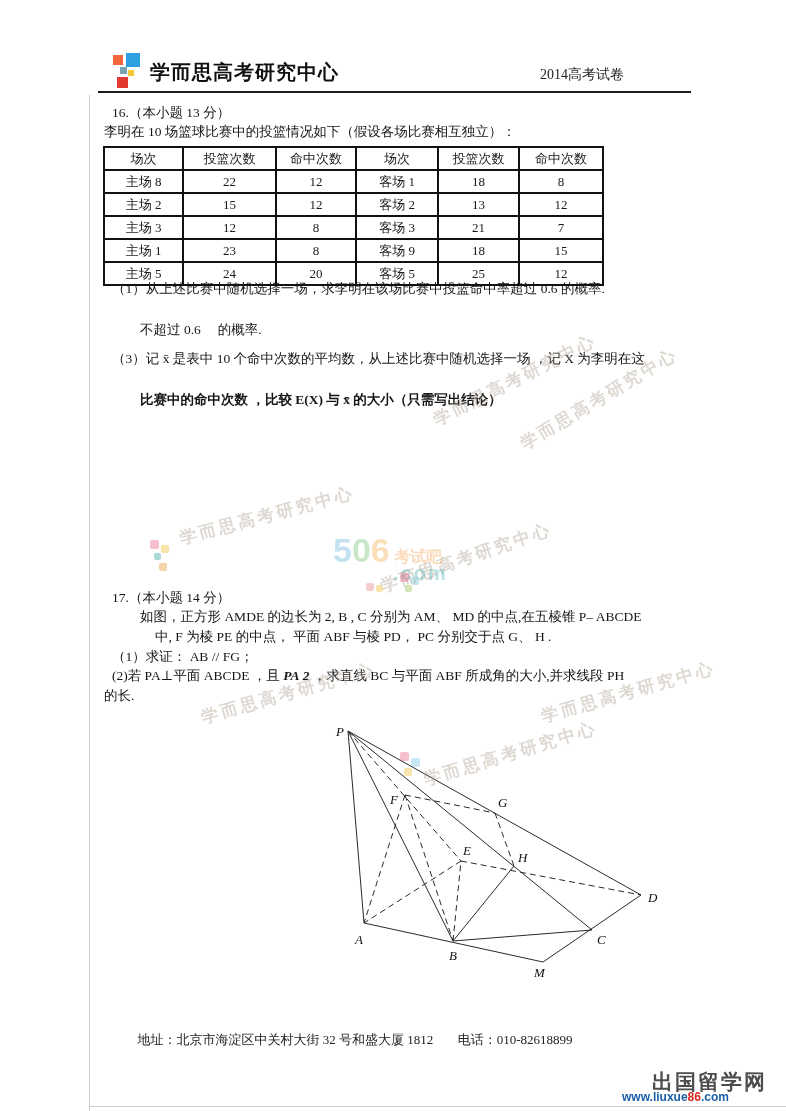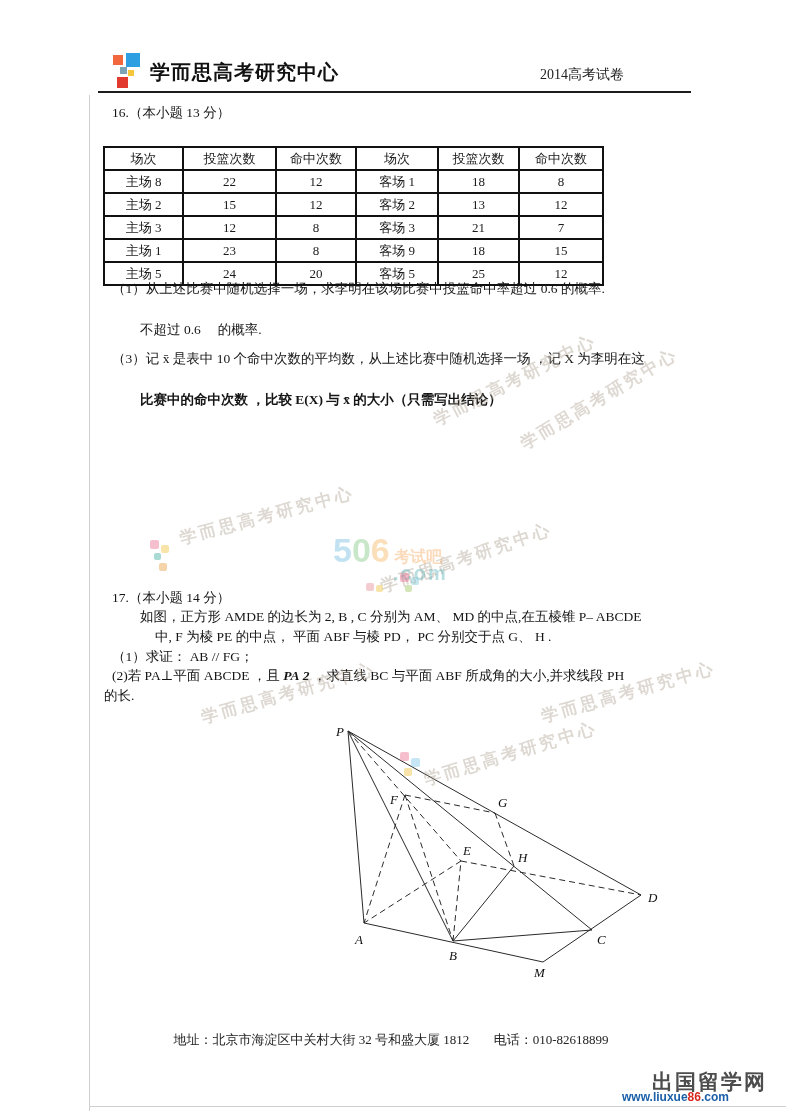--- a/index.html
+++ b/index.html
@@ -53,20 +53,21 @@
     <div class="logo-sq" style="left:13px;top:0;width:14px;height:14px;background:#2e9fe0;"></div>
     <div class="logo-sq" style="left:7px;top:14px;width:7px;height:7px;background:#7ca4b4;"></div>
     <div class="logo-sq" style="left:15px;top:17px;width:6px;height:6px;background:#f5c63c;"></div>
     <div class="logo-sq" style="left:4px;top:24px;width:11px;height:11px;background:#e23a2e;"></div>
   </div>
   <div class="abs brand" style="left:150px;top:59px;">学而思高考研究中心</div>
   <div class="abs hdr-right" style="left:540px;top:66px;">2014高考试卷</div>
   <div class="abs hrule" style="left:98px;top:91px;width:593px;"></div>
 
   <div class="abs t" style="left:112px;top:104px;">16.（本小题 13 分）</div>
+  <div class="abs t" style="left:104px;top:123px;">李明在 10 场篮球比赛中的投篮情况如下（假设各场比赛相互独立）：</div>
 
   <table class="q16 abs" style="left:103px;top:146px;width:501px;">
     <colgroup>
         <col style="width:79px">
         <col style="width:93px">
         <col style="width:80px">
         <col style="width:82px">
         <col style="width:81px">
         <col style="width:84px">
       </colgroup>
@@ -199,21 +200,21 @@
   <div class="wm" style="left:398px;top:752px;width:30px;height:38px;">
     <div class="wm-dot" style="left:2px;top:0;width:9px;height:9px;background:#e87090;"></div>
     <div class="wm-dot" style="left:13px;top:6px;width:9px;height:9px;background:#80c8e8;"></div>
     <div class="wm-dot" style="left:6px;top:16px;width:8px;height:8px;background:#f0c040;"></div>
   </div>
   <div class="wm" style="left:366px;top:583px;width:20px;height:12px;">
     <div class="wm-dot" style="left:0;top:0;width:8px;height:8px;background:#e89098;"></div>
     <div class="wm-dot" style="left:10px;top:2px;width:7px;height:7px;background:#f0c040;"></div>
   </div>
 
-  <div class="abs footer" style="left:0;top:1031px;width:710px;text-align:center;padding-left:36px;">
+  <div class="abs footer" style="left:0;top:1031px;width:710px;text-align:center;">
     <span>地址：北京市海淀区中关村大街 32 号和盛大厦 1812</span>
     <span style="display:inline-block;width:18px;"></span>
     <span>电话：010-82618899</span>
   </div>
 
   <div class="abs site" style="left:652px;top:1068px;">出国留学网</div>
   <div class="abs url" style="left:622px;top:1090px;"><span class="blue">www.liuxue</span><span class="red">86</span><span class="blue">.com</span></div>
 
 </div>
 

